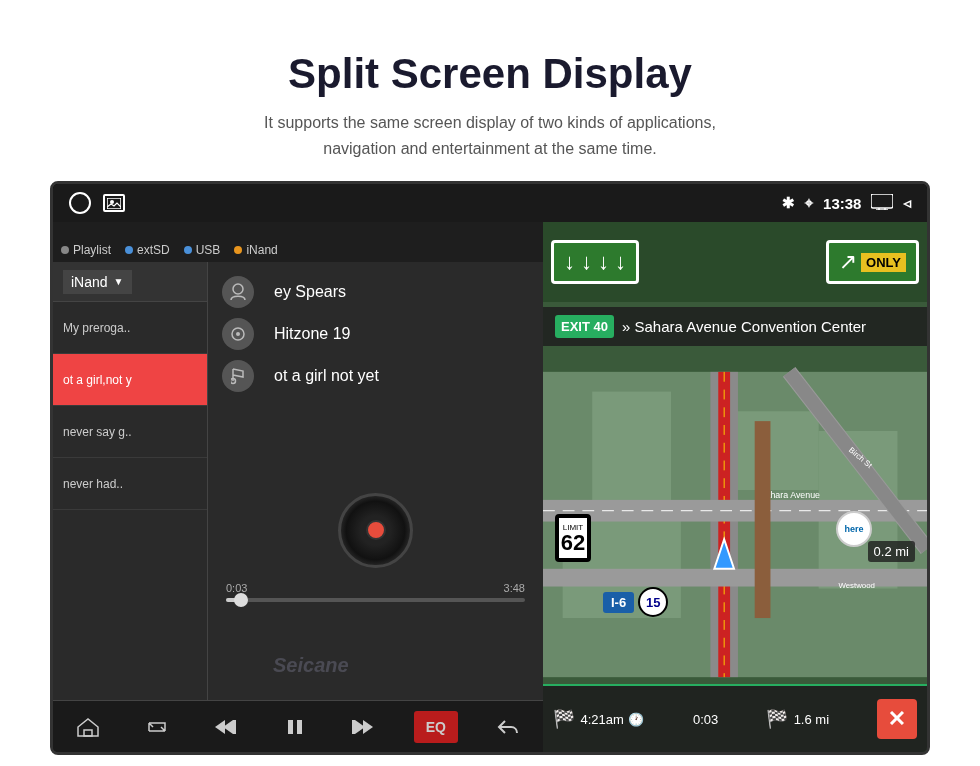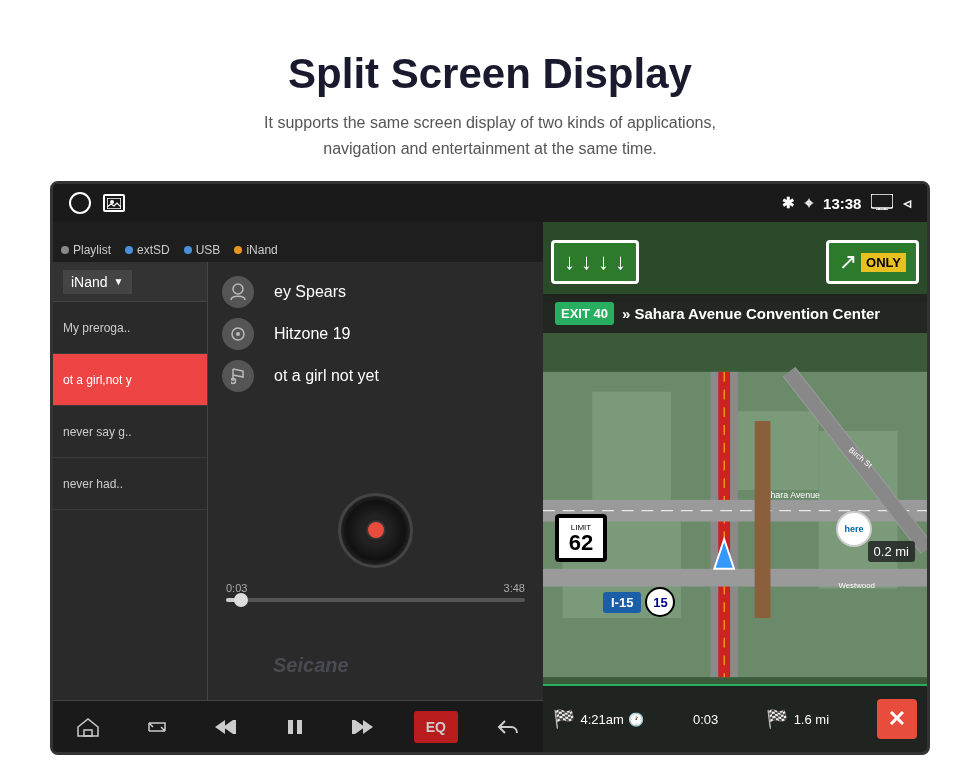--- a/index.html
+++ b/index.html
@@ -293,37 +293,37 @@
       padding: 2px 5px;
     }
     .only-arrow {
       color: #fff;
       font-size: 22px;
     }
 
     
     .exit-sign-area {
       position: absolute;
-      top: 72px; left: 0; right: 0;
+      top: 85px; left: 0; right: 0;
       background: rgba(30,30,30,0.85);
       padding: 8px 12px;
       display: flex; align-items: center; gap: 8px;
     }
     .exit-badge {
       background: #27ae60;
       color: #fff;
       font-weight: bold;
       font-size: 13px;
       padding: 4px 6px;
       border-radius: 3px;
     }
     .exit-text {
       color: #fff;
       font-size: 15px;
-      font-weight: bold;
+      font-weight: normal;
     }
 
     
     .map-body {
       position: absolute;
       top: 145px; bottom: 70px; left: 0; right: 0;
     }
 
     
     .road-svg {
@@ -331,21 +331,21 @@
     }
 
     
     .speed-sign {
       position: absolute;
       bottom: 120px;
       left: 12px;
       background: #fff;
       border: 4px solid #000;
       border-radius: 4px;
-      width: 52px; height: 48px;
+      width: 36px; height: 48px;
       display: flex; flex-direction: column;
       align-items: center; justify-content: center;
     }
     .speed-number {
       font-size: 22px;
       font-weight: bold;
       color: #000;
       line-height: 1;
     }
 
@@ -686,21 +686,21 @@
           </svg>
 
           
           <div class="speed-sign">
             <span style="font-size:8px;color:#000;font-family:Arial;">LIMIT</span>
             <span class="speed-number">62</span>
           </div>
 
           
           <div class="route-badge">
-            <span class="i15-sign">I-15</span>
+            <span class="i15-sign">I-6</span>
             <span class="shield-sign">15</span>
           </div>
 
           
           <div class="distance-badge">0.2 mi</div>
 
           
           <div class="here-logo">here</div>
 
         </div>

